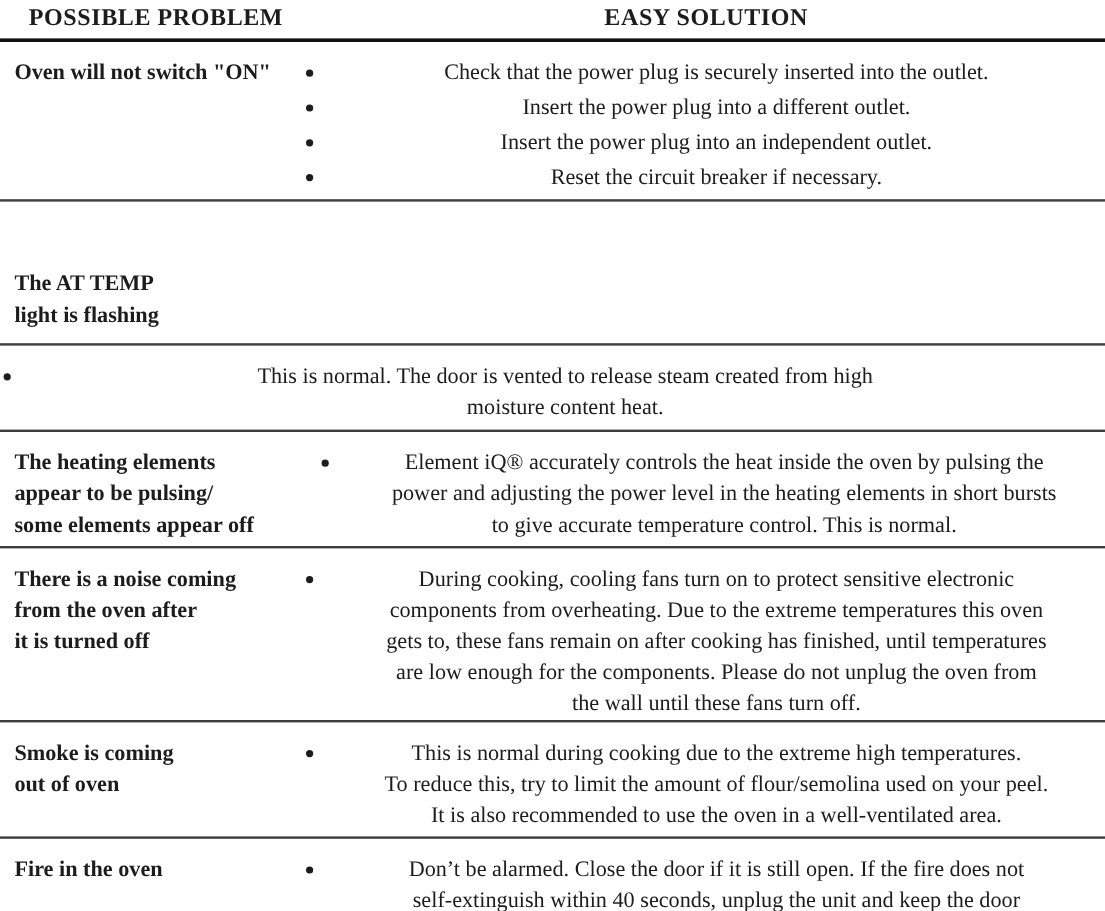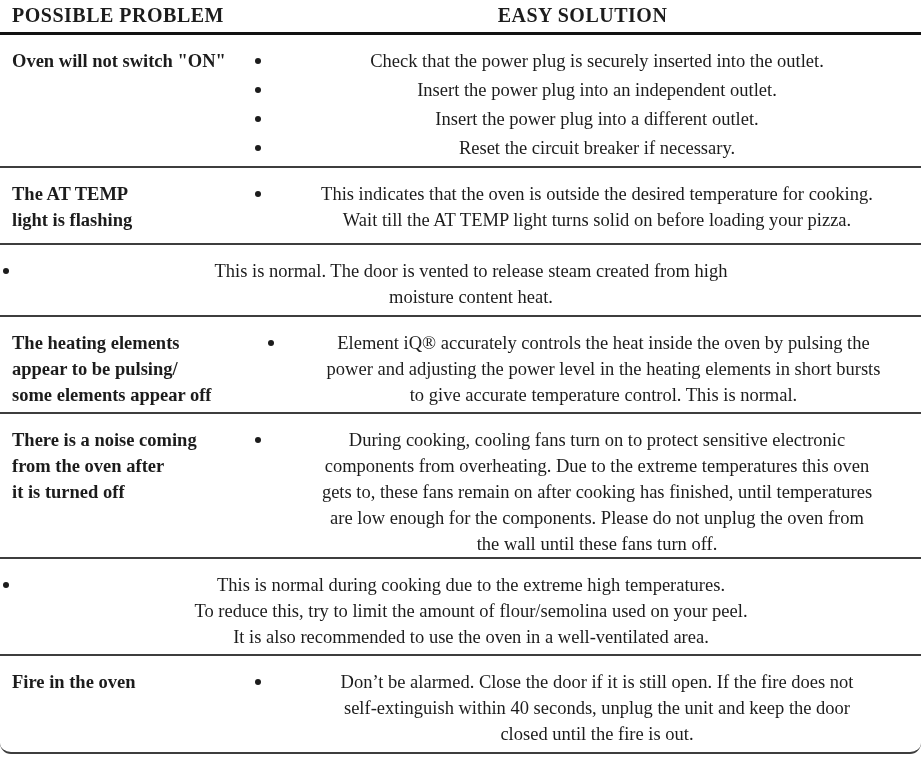--- a/index.html
+++ b/index.html
@@ -16,21 +16,21 @@
     font-family: "Liberation Serif", serif;
     color: var(--text);
   }
   .page {
     width: 921px;
     background: var(--background);
   }
   .hrow {
     display: flex;
     align-items: flex-end;
-    padding: 4px 0 5px 0;
+    padding: 4px 0 5px 12px;
     border-bottom: 3px solid var(--header-rule);
     min-height: 34px;
   }
   .th {
     font-weight: bold;
     font-size: 20px;
     letter-spacing: 0.5px;
   }
   .row {
     display: flex;
@@ -76,21 +76,21 @@
     background: var(--text);
   }
   .bullet-text {
     display: block;
     font-size: 18.5px;
     line-height: 26px;
     white-space: pre-line;
   }
   
   .r1 { min-height: 133px; }
-  .r2 { min-height: 77px; }
+  .r2 { min-height: 77px; margin-top: 43px; }
   .r3 { min-height: 72px; }
   .r4 { min-height: 97px; gap: 13px; }
   .r5 { min-height: 143px; }
   .r6 { min-height: 97px; }
   .r7 { min-height: 98px; border-radius: 11px; }
 </style>
 </head>
 <body>
 
 <div class="page">
@@ -102,43 +102,36 @@
 
   <div class="row r1">
     <div class="col-p problem">Oven will not switch "ON"</div>
     <ul class="col-s solution">
       <li>
           <span class="bullet"></span>
           <span class="bullet-text">Check that the power plug is securely inserted into the outlet.</span>
         </li>
       <li>
           <span class="bullet"></span>
-          <span class="bullet-text">Insert the power plug into an independent outlet.</span>
+          <span class="bullet-text">Insert the power plug into a different outlet.</span>
         </li>
       <li>
           <span class="bullet"></span>
-          <span class="bullet-text">Insert the power plug into a different outlet.</span>
+          <span class="bullet-text">Insert the power plug into an independent outlet.</span>
         </li>
       <li>
           <span class="bullet"></span>
           <span class="bullet-text">Reset the circuit breaker if necessary.</span>
         </li>
     </ul>
   </div>
 
   <div class="row r2">
     <div class="col-p problem">The AT TEMP
 light is flashing</div>
-    <ul class="col-s solution">
-      <li>
-          <span class="bullet"></span>
-          <span class="bullet-text">This indicates that the oven is outside the desired temperature for cooking.
-Wait till the AT TEMP light turns solid on before loading your pizza.</span>
-        </li>
-    </ul>
   </div>
 
   <div class="row r3">
     <ul class="col-s solution">
       <li>
           <span class="bullet"></span>
           <span class="bullet-text">This is normal. The door is vented to release steam created from high
 moisture content heat.</span>
         </li>
     </ul>
@@ -168,20 +161,22 @@
           <span class="bullet-text">During cooking, cooling fans turn on to protect sensitive electronic
 components from overheating. Due to the extreme temperatures this oven
 gets to, these fans remain on after cooking has finished, until temperatures
 are low enough for the components. Please do not unplug the oven from
 the wall until these fans turn off.</span>
         </li>
     </ul>
   </div>
 
   <div class="row r6">
+    <div class="col-p problem">Smoke is coming
+out of oven</div>
     <ul class="col-s solution">
       <li>
           <span class="bullet"></span>
           <span class="bullet-text">This is normal during cooking due to the extreme high temperatures.
 To reduce this, try to limit the amount of flour/semolina used on your peel.
 It is also recommended to use the oven in a well-ventilated area.</span>
         </li>
     </ul>
   </div>
 

